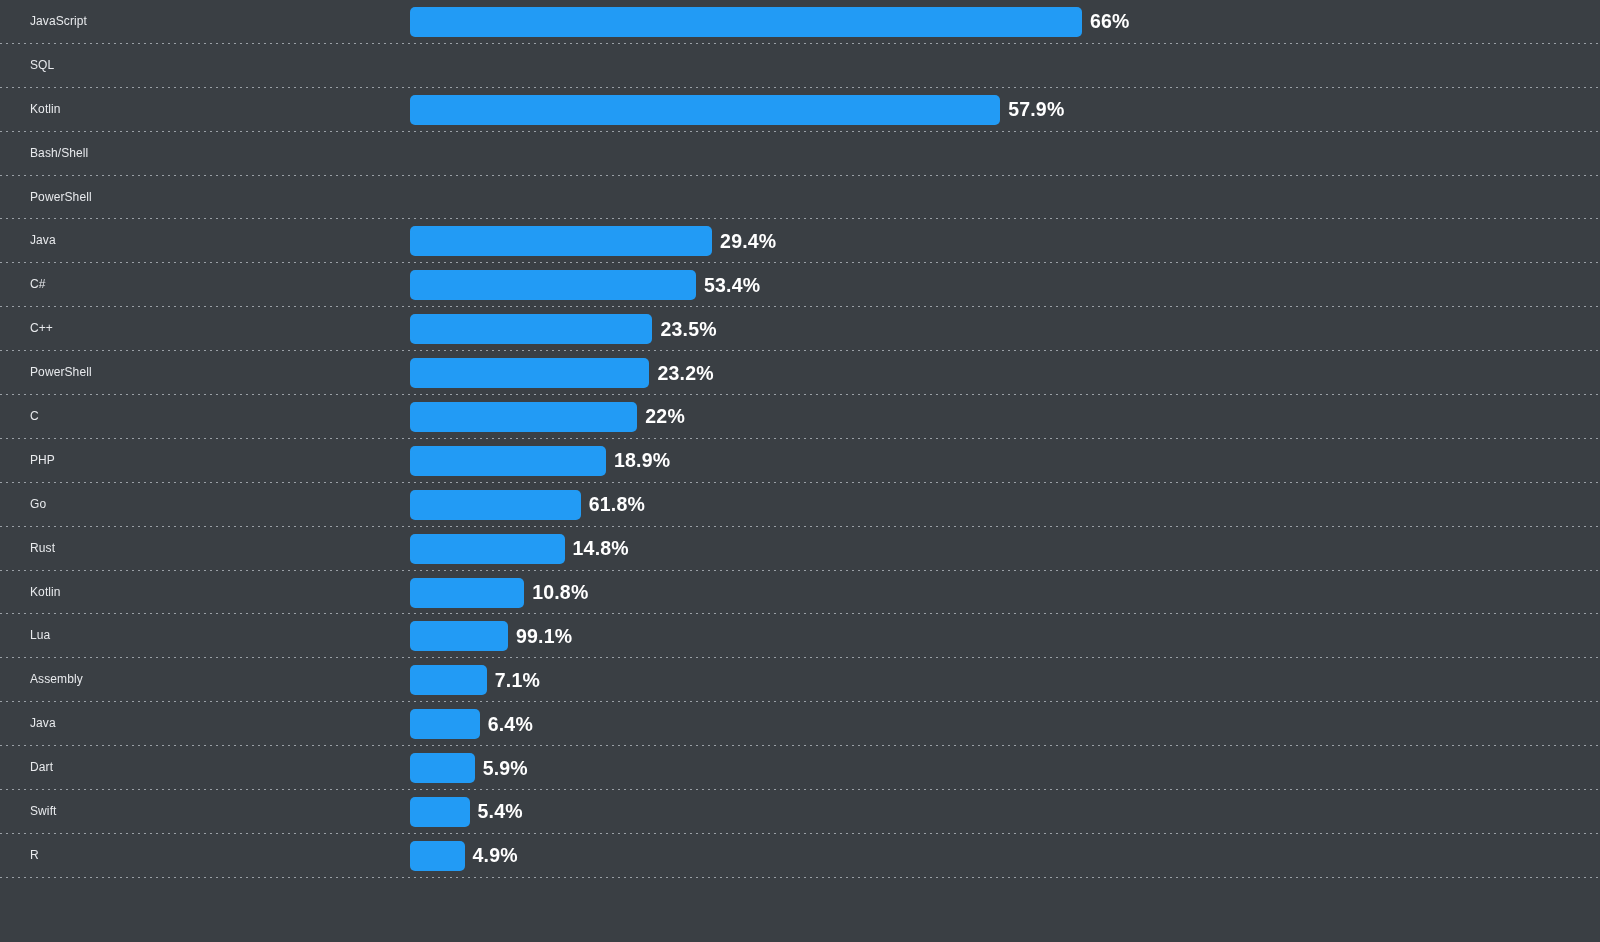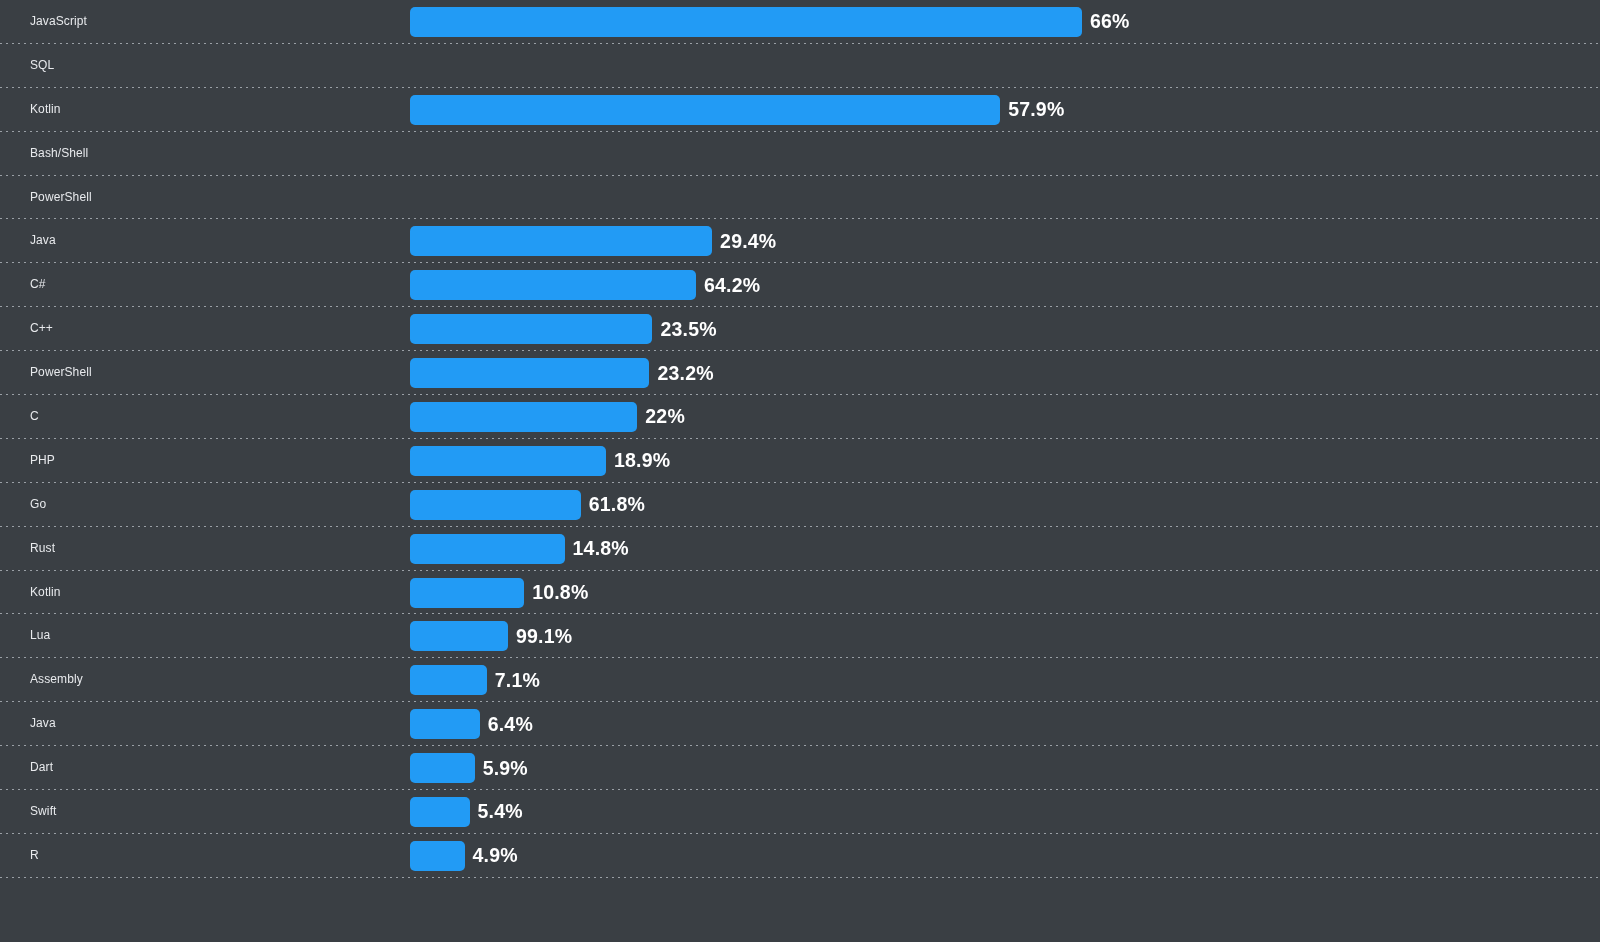--- a/index.html
+++ b/index.html
@@ -116,21 +116,21 @@
         <div class="cat-label">Java</div>
         <div class="bar-area">
           <div class="bar" style="width: 302.118px; background: rgb(34, 155, 245);"></div>
           <div class="bar-value">29.4%</div>
         </div>
       </div>
       <div class="bar-row">
         <div class="cat-label">C#</div>
         <div class="bar-area">
           <div class="bar" style="width: 285.948px; background: rgb(34, 155, 245);"></div>
-          <div class="bar-value">64.2%</div>
+          <div class="bar-value">53.4%</div>
         </div>
       </div>
       <div class="bar-row">
         <div class="cat-label">C++</div>
         <div class="bar-area">
           <div class="bar" style="width: 242.492px; background: rgb(34, 155, 245);"></div>
           <div class="bar-value">23.5%</div>
         </div>
       </div>
       <div class="bar-row">

